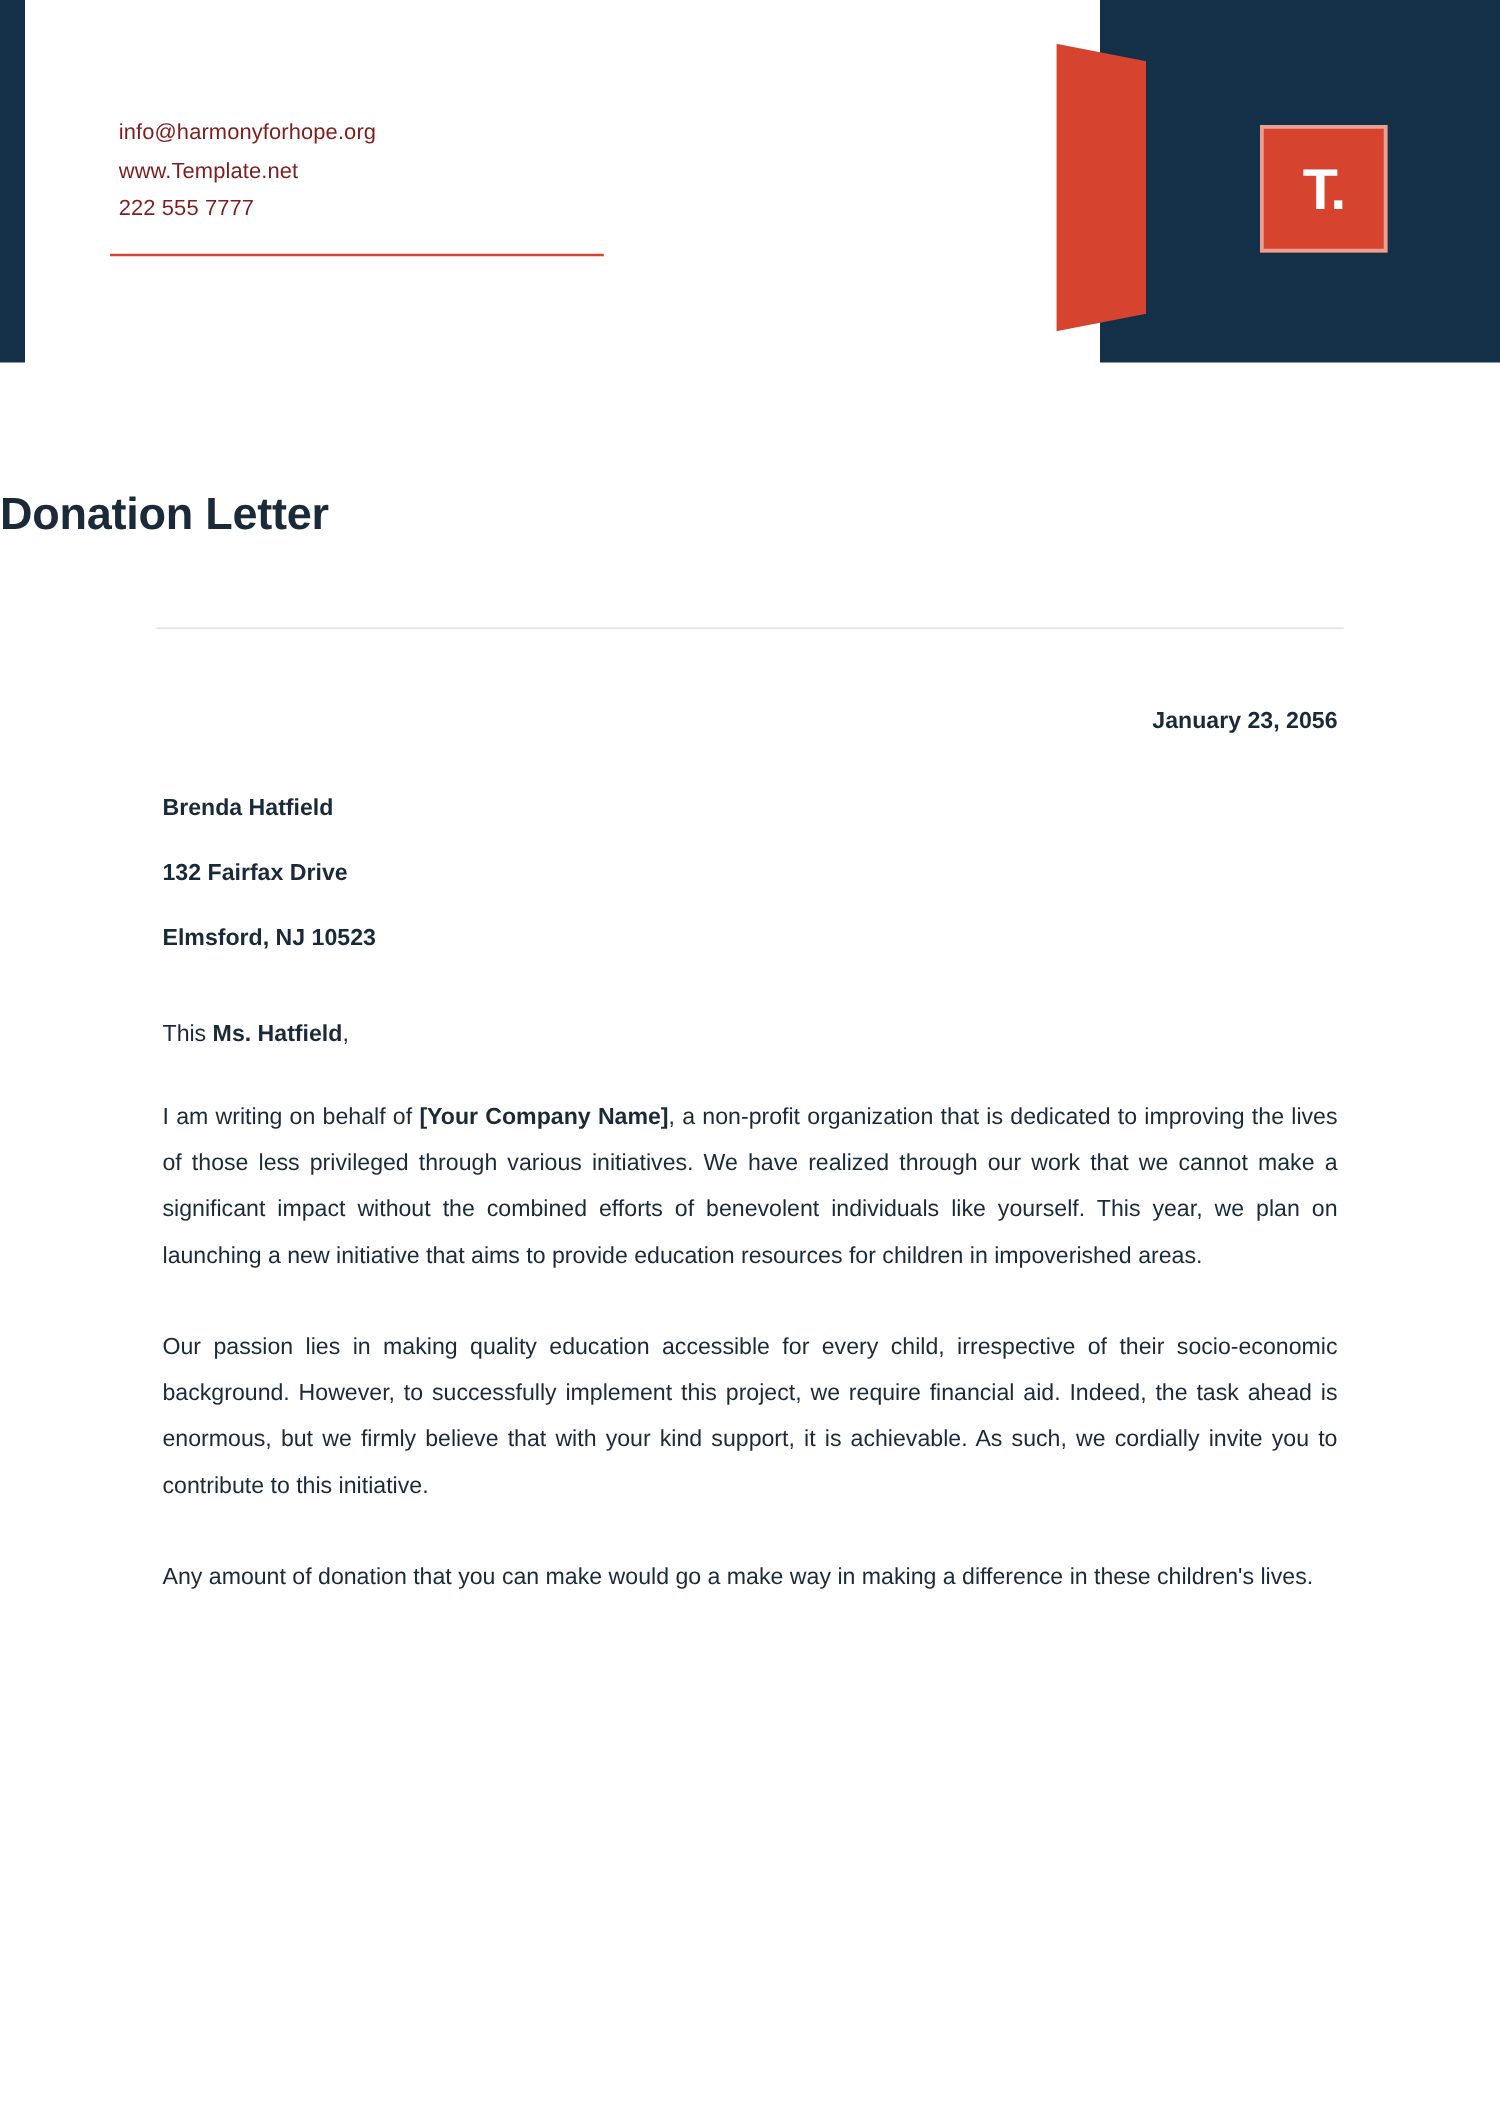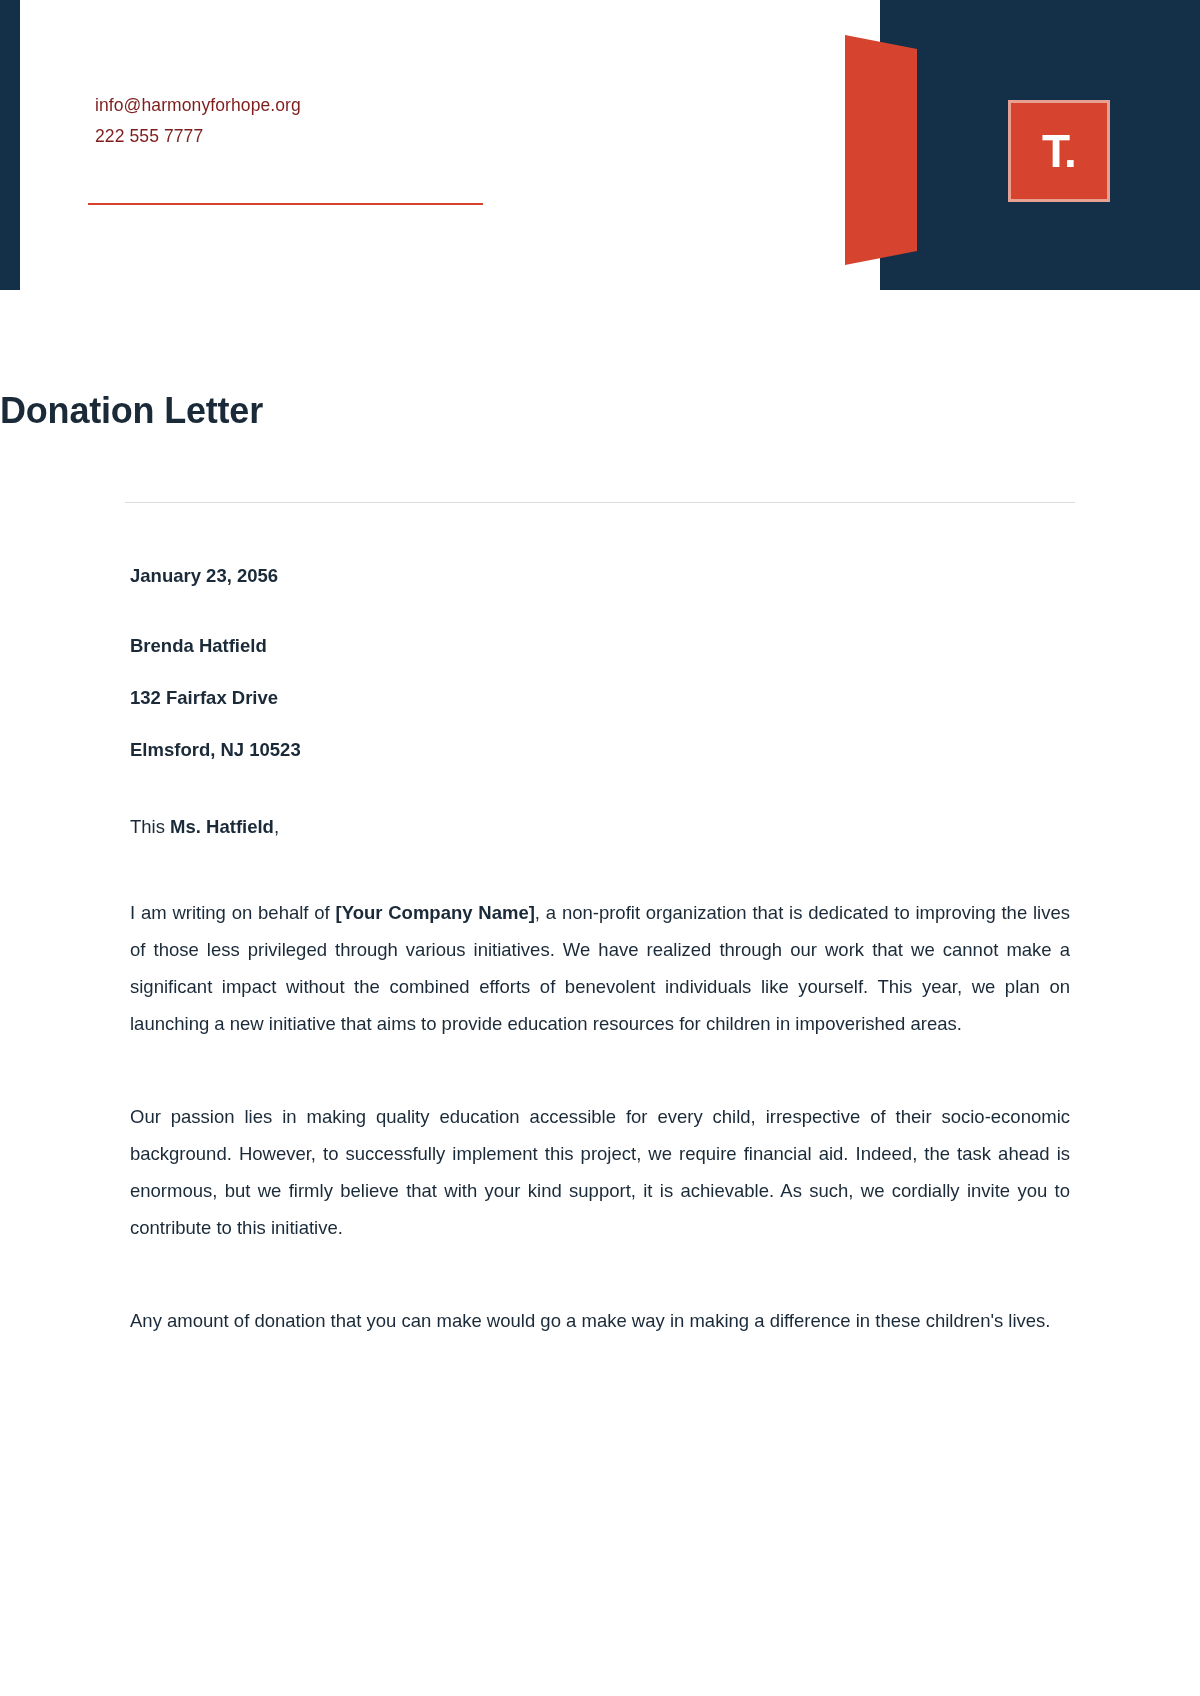--- a/index.html
+++ b/index.html
@@ -114,56 +114,58 @@
   }
   .content {
     width: 940px;
     margin: 0 auto;
     padding-top: 62px;
   }
   .date {
     font-size: 18.5px;
     font-weight: bold;
     margin-bottom: 48px;
+    text-align: right;
   }
   .addr-line {
     font-size: 18.5px;
     font-weight: bold;
     margin-bottom: 30px;
   }
   .salutation {
     font-size: 18.5px;
     margin-top: 55px;
   }
   .salutation b { font-weight: bold; }
   .para {
     font-size: 18.5px;
     line-height: 2;
     text-align: justify;
-    margin-top: 56px;
+    margin-top: 36px;
   }
   .para b { font-weight: bold; }
 </style>
 </head>
 <body>
 
 <div class="header">
   <div class="left-bar"></div>
   <div class="right-panel"></div>
 
   <div class="ribbon">
     <div class="ribbon-notch"></div>
   </div>
 
   <div class="logo-box">
     <span class="logo-text">T.</span>
   </div>
 
   <div class="contact-block">
     <div class="contact-line">info@harmonyforhope.org</div>
+    <div class="contact-line">www.Template.net</div>
     <div class="contact-line">222 555 7777</div>
   </div>
   <div class="contact-rule"></div>
 </div>
 
 <div class="doc-title">Donation Letter</div>
 <div class="title-rule"></div>
 
 <div class="content">
   <div class="date">January 23, 2056</div>

